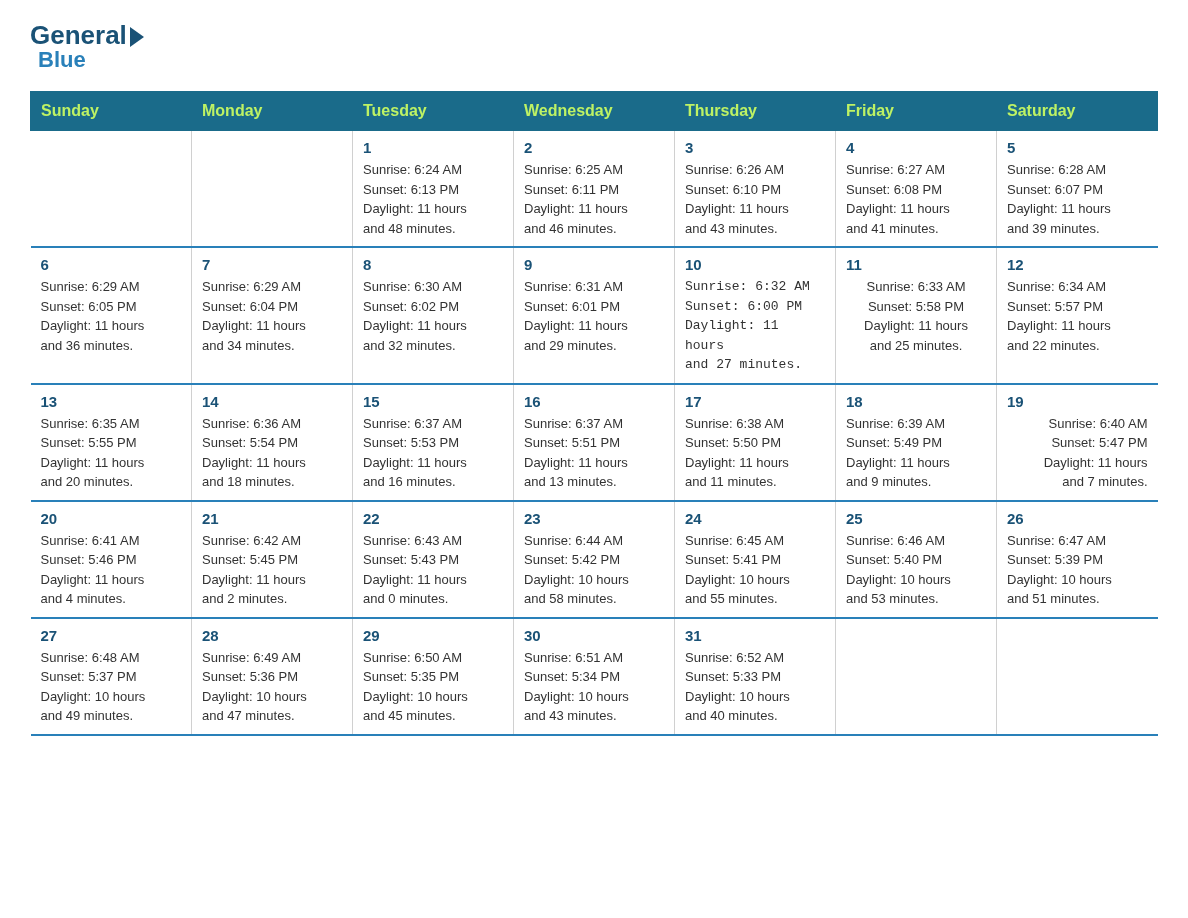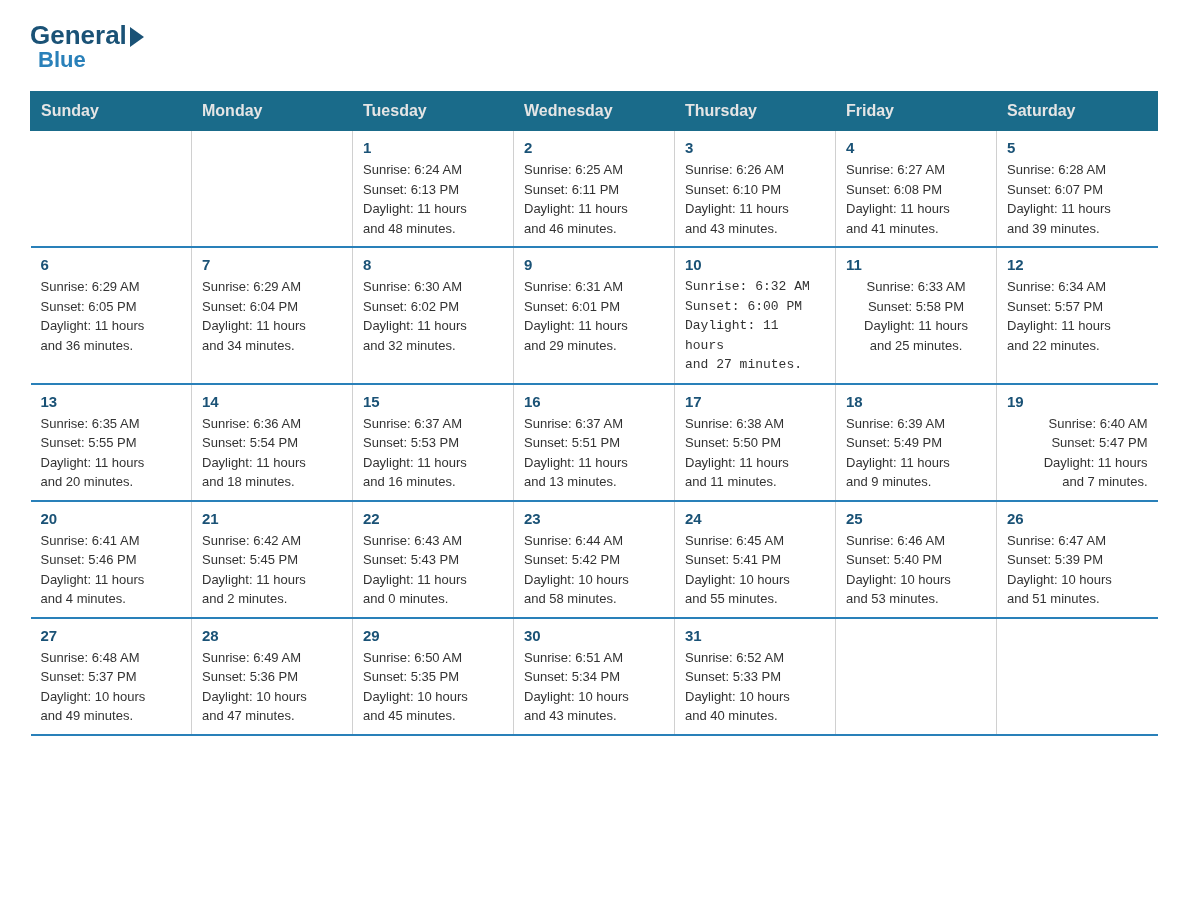--- a/index.html
+++ b/index.html
@@ -58,21 +58,21 @@
       font-size: 20px;
       color: #555;
       margin-top: 4px;
     }
     table {
       width: 100%;
       border-collapse: collapse;
     }
     thead tr th {
       background-color: #1a6b8a;
-      color: #e5e5e5;
+      color: #bef264;
       font-size: 16px;
       font-weight: bold;
       padding: 10px 10px;
       text-align: left;
       border: 1px solid #1a6b8a;
     }
     tbody tr {
       border-bottom: 2px solid #2980b9;
     }
     tbody tr td {

